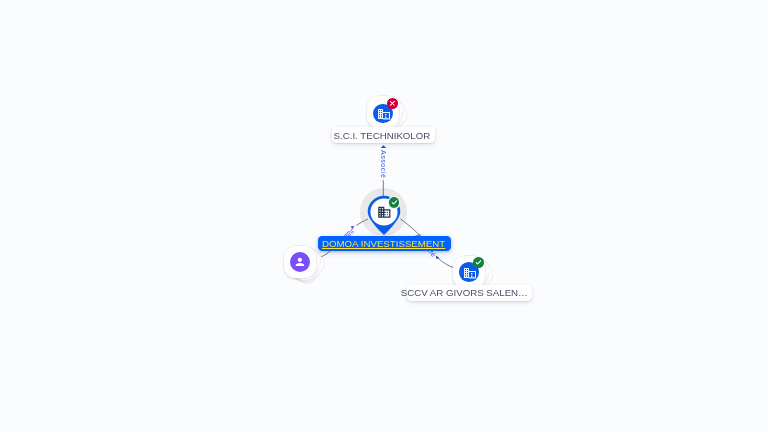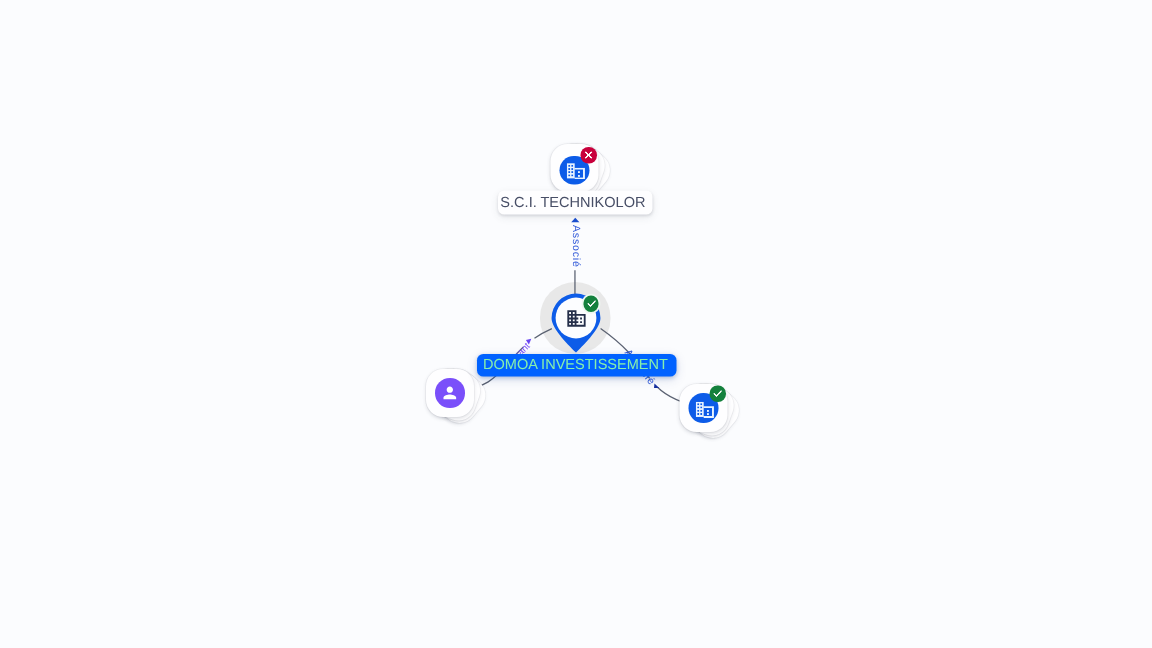--- a/index.html
+++ b/index.html
@@ -7,22 +7,22 @@
   body{width:768px;height:432px;background:#fbfcfe;overflow:hidden;
        font-family:"Liberation Sans",sans-serif;-webkit-font-smoothing:antialiased;}
   #stage{position:relative;width:768px;height:432px;}
   .layer{position:absolute;left:0;top:0;width:768px;height:432px;}
 
   
   .chip{position:absolute;box-sizing:border-box;border-radius:4.2px;white-space:nowrap;
         display:flex;align-items:center;}
   .chip.light{background:#fefeff;color:#474e66;
         box-shadow:0 1px 2px rgba(60,64,80,.16),0 2px 6px rgba(60,64,80,.09);justify-content:flex-end;}
-  .chip.primary{background:#0062ff;color:#86efac;
-        box-shadow:0 1px 3px rgba(20,60,140,.26),0 2px 7px rgba(20,60,140,.15);}
+  .chip.primary{background:#0062ff;color:#fde047;
+        box-shadow:0 1px 3px rgba(20,60,140,.26),0 2px 7px rgba(20,60,140,.15);text-decoration:underline;}
   .chip b{font-weight:400;display:block;}
 
   
   .stack{position:absolute;width:0;height:0;}
   .card{position:absolute;width:31.5px;height:31.5px;border-radius:11.5px;background:#fefeff;
         left:-15.75px;top:-15.75px;
         box-shadow:0 1px 2.5px rgba(70,75,95,.16),0 0 0 .55px rgba(70,75,95,.055);}
   .disc{position:absolute;border-radius:50%;}
   .badge{position:absolute;border-radius:50%;}
 
@@ -151,20 +151,23 @@
       </svg></div>
         </div>
     </div>
     <div class="badge" style="left:4.25px;top:-15.15px;width:10.7px;height:10.7px;background:#14813d;">
       <div style="width:42.8px;height:42.8px;transform:scale(0.25);transform-origin:0 0;will-change:transform;">
         <svg width="42.8" height="42.8" viewBox="0 0 24 24">
           <path fill="none" stroke="#fff" stroke-width="2.0" stroke-linecap="round" stroke-linejoin="round" d="M6.9,12.3 L10.3,15.7 L17.4,8.3"></path>
         </svg></div>
     </div>
   </div>
+  <div class="chip light" style="left:406.9px;top:284.6px;width:125.3px;height:16px;padding:0 4.4px;">
+    <b style="font-size:9.7px;">SCCV AR GIVORS SALEN…</b>
+  </div>
 
   <div style="position:absolute;left:365.3px;top:193px;width:38px;height:46px;">
     <svg width="38" height="46" viewBox="0 0 38 46">
       <path d="M2.7,19 A16.3,16.3 0 1 1 35.3,19 C35.3,25.6 25.6,35.6 19,42 C12.4,35.6 2.7,25.6 2.7,19 Z" fill="#0d5ce8"></path>
       <circle cx="19" cy="19" r="13.6" fill="#fcfdff"></circle>
     </svg>
     <svg width="14.64" height="14.64" viewBox="0 0 24 24" style="position:absolute;left:11.4px;top:12.1px;">
       <path fill="#252f4a" d="M12 7V3H2v18h20V7H12zM6 19H4v-2h2v2zm0-4H4v-2h2v2zm0-4H4V9h2v2zm0-4H4V5h2v2zm4 12H8v-2h2v2zm0-4H8v-2h2v2zm0-4H8V9h2v2zm0-4H8V5h2v2zm10 12h-8v-2h2v-2h-2v-2h2v-2h-2V9h8v10zm-2-8h-2v2h2v-2zm0 4h-2v2h2v-2z"></path>
     </svg>
     <div class="badge" style="left:23.25px;top:3.95px;width:10.9px;height:10.9px;background:#14813d;box-shadow:0 0 0 1.2px #eef8f1;">

